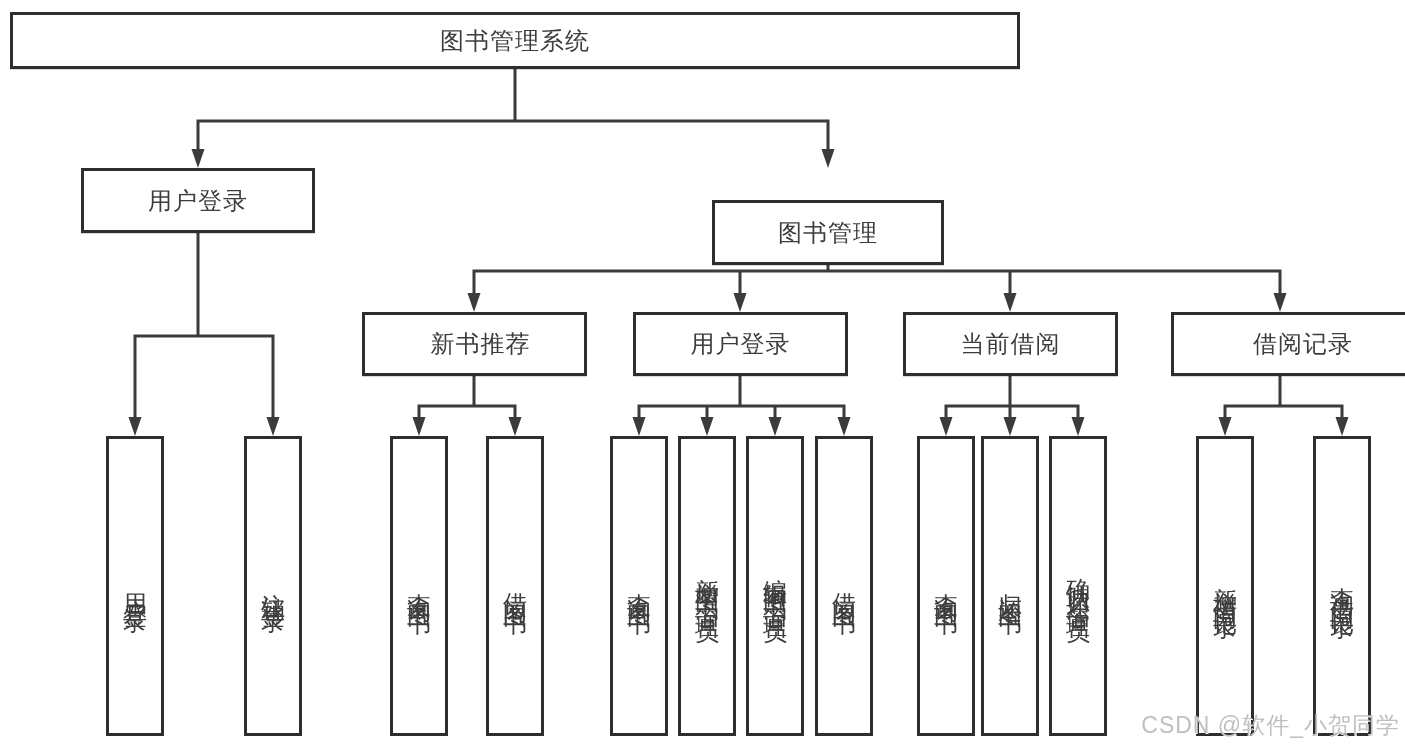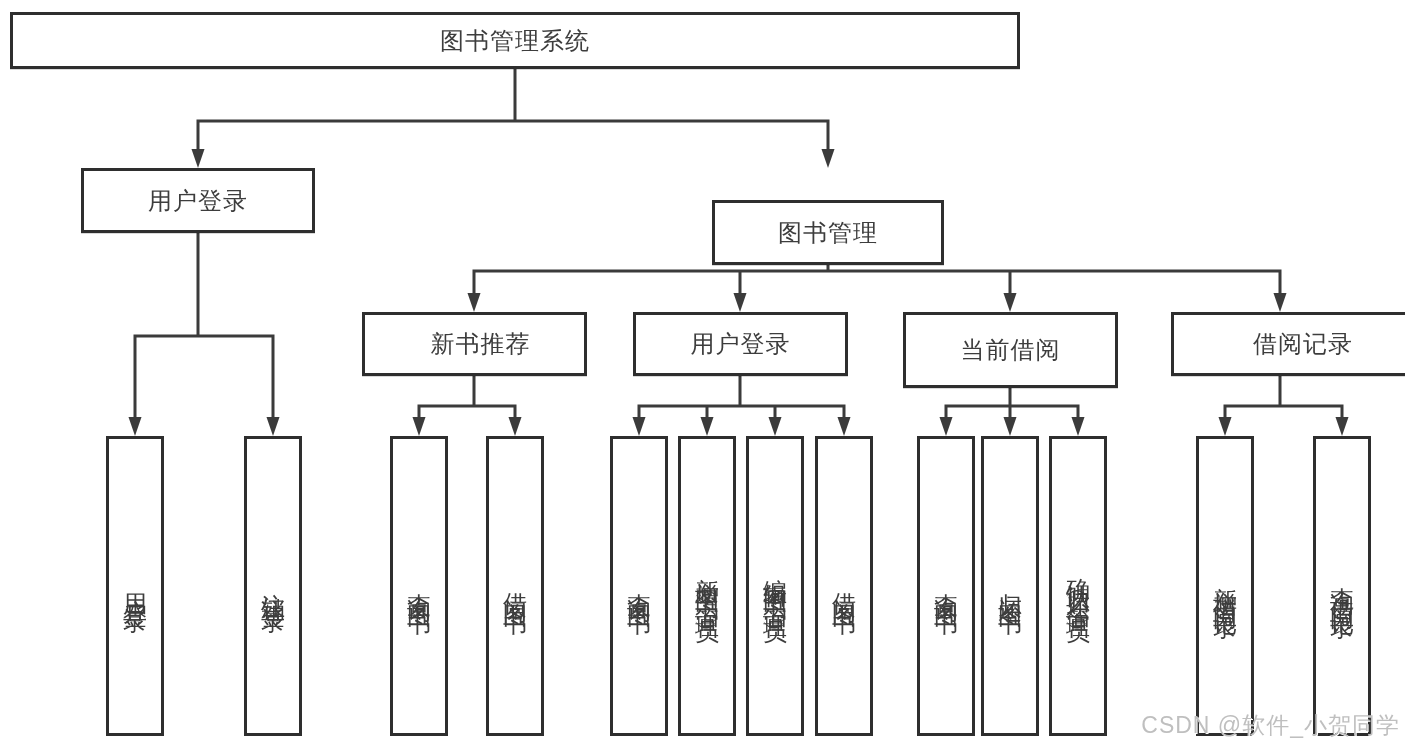--- a/index.html
+++ b/index.html
@@ -22,21 +22,21 @@
   .vtext {
     writing-mode:vertical-rl; text-orientation:mixed;
     font-size:24px; line-height:1; letter-spacing:6px;
     color:#3d3d3d; white-space:nowrap;
   }
   #node-root            { left:10px;   top:12px;  width:1010px; height:57px; }
   #node-user-login      { left:81px;   top:168px; width:234px;  height:65px; }
   #node-book-management { left:712px;  top:168px; width:232px;  height:65px;margin-top:32px; }
   #node-new-book-recommendation { left:362px;  top:312px; width:225px; height:64px;padding-left:12px; }
   #node-book-borrowing          { left:633px;  top:312px; width:215px; height:64px; }
-  #node-current-borrowing       { left:903px;  top:312px; width:215px; height:76px; }
+  #node-current-borrowing       { left:903px;  top:312px; width:215px; height:64px; }
   #node-borrowing-records       { left:1171px; top:312px; width:264px; height:64px; }
 
   .watermark {
     position:absolute; right:5px; bottom:6px; z-index:5;
     font-size:23px; color:#bfbfbf; letter-spacing:1px;
     text-shadow:1px 1px 0 #ffffff;
     margin-left:8px;
   }
 </style>
 </head>

